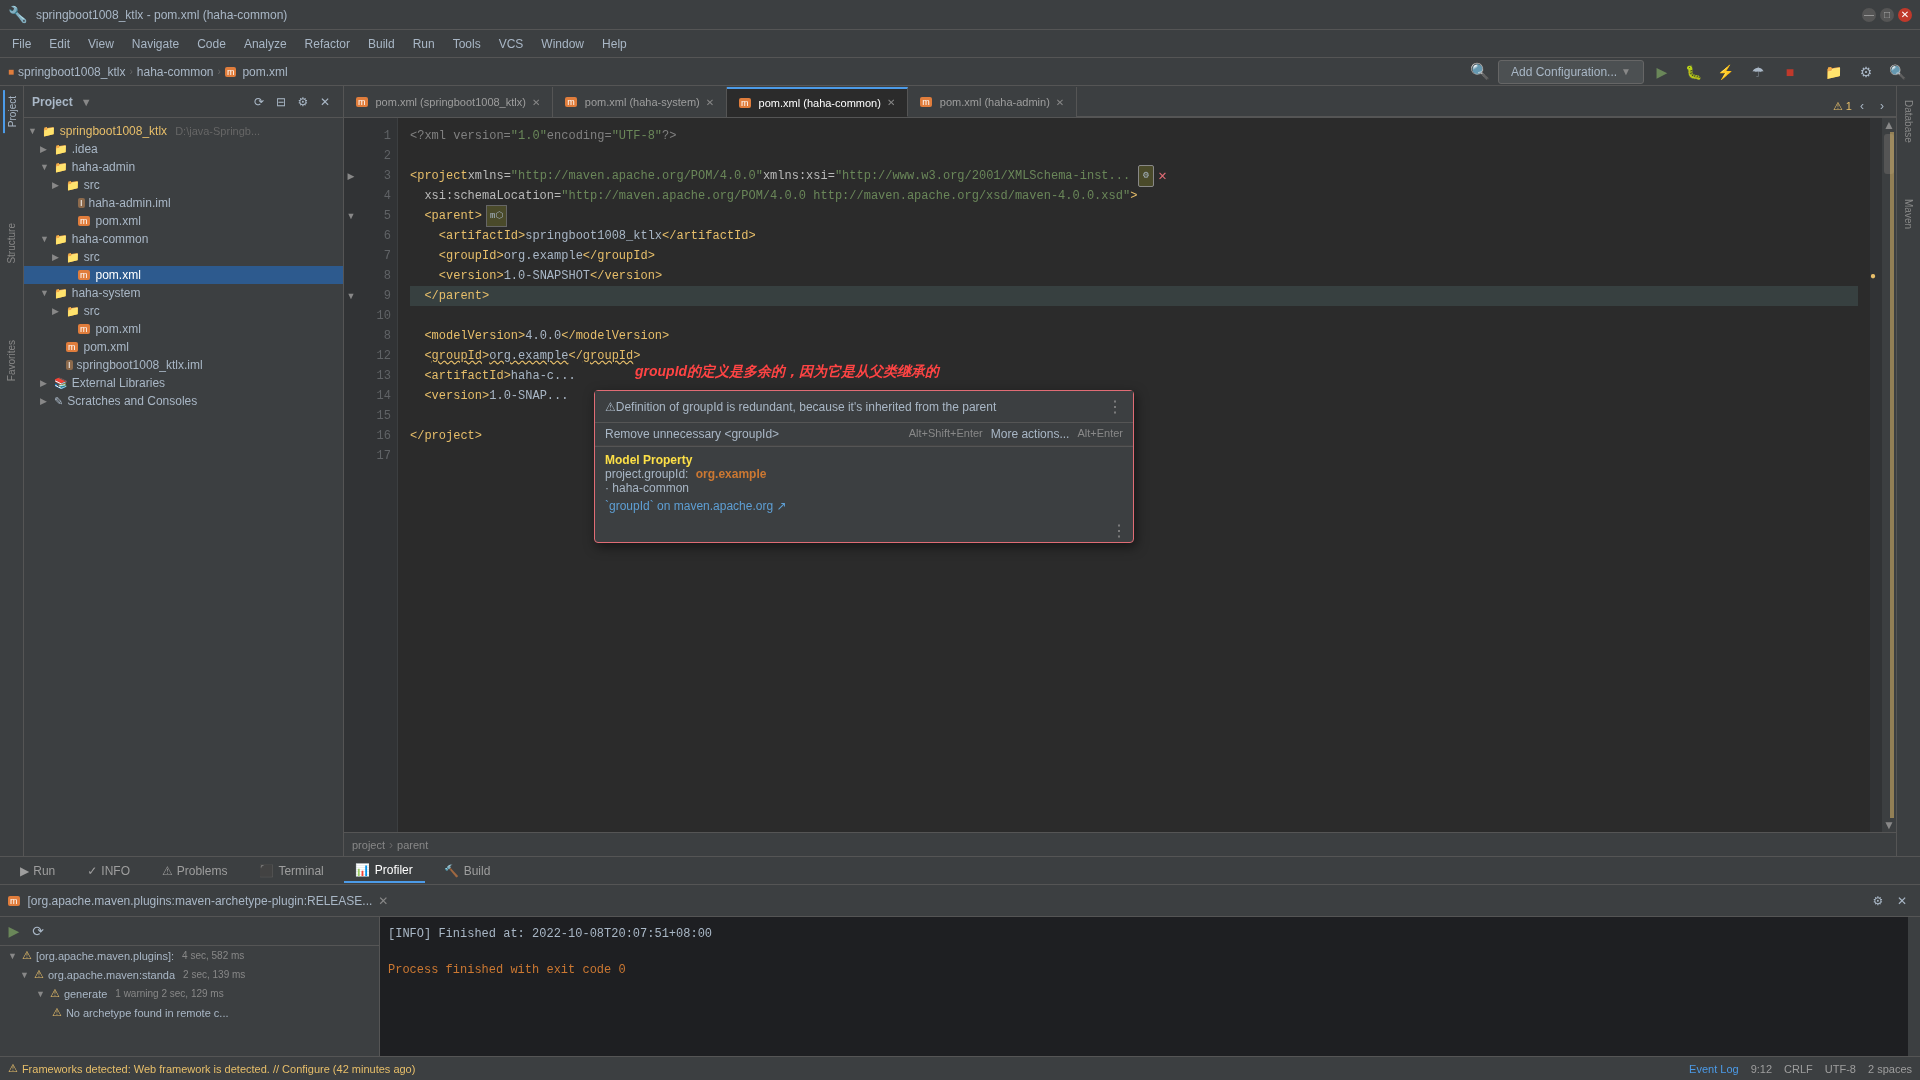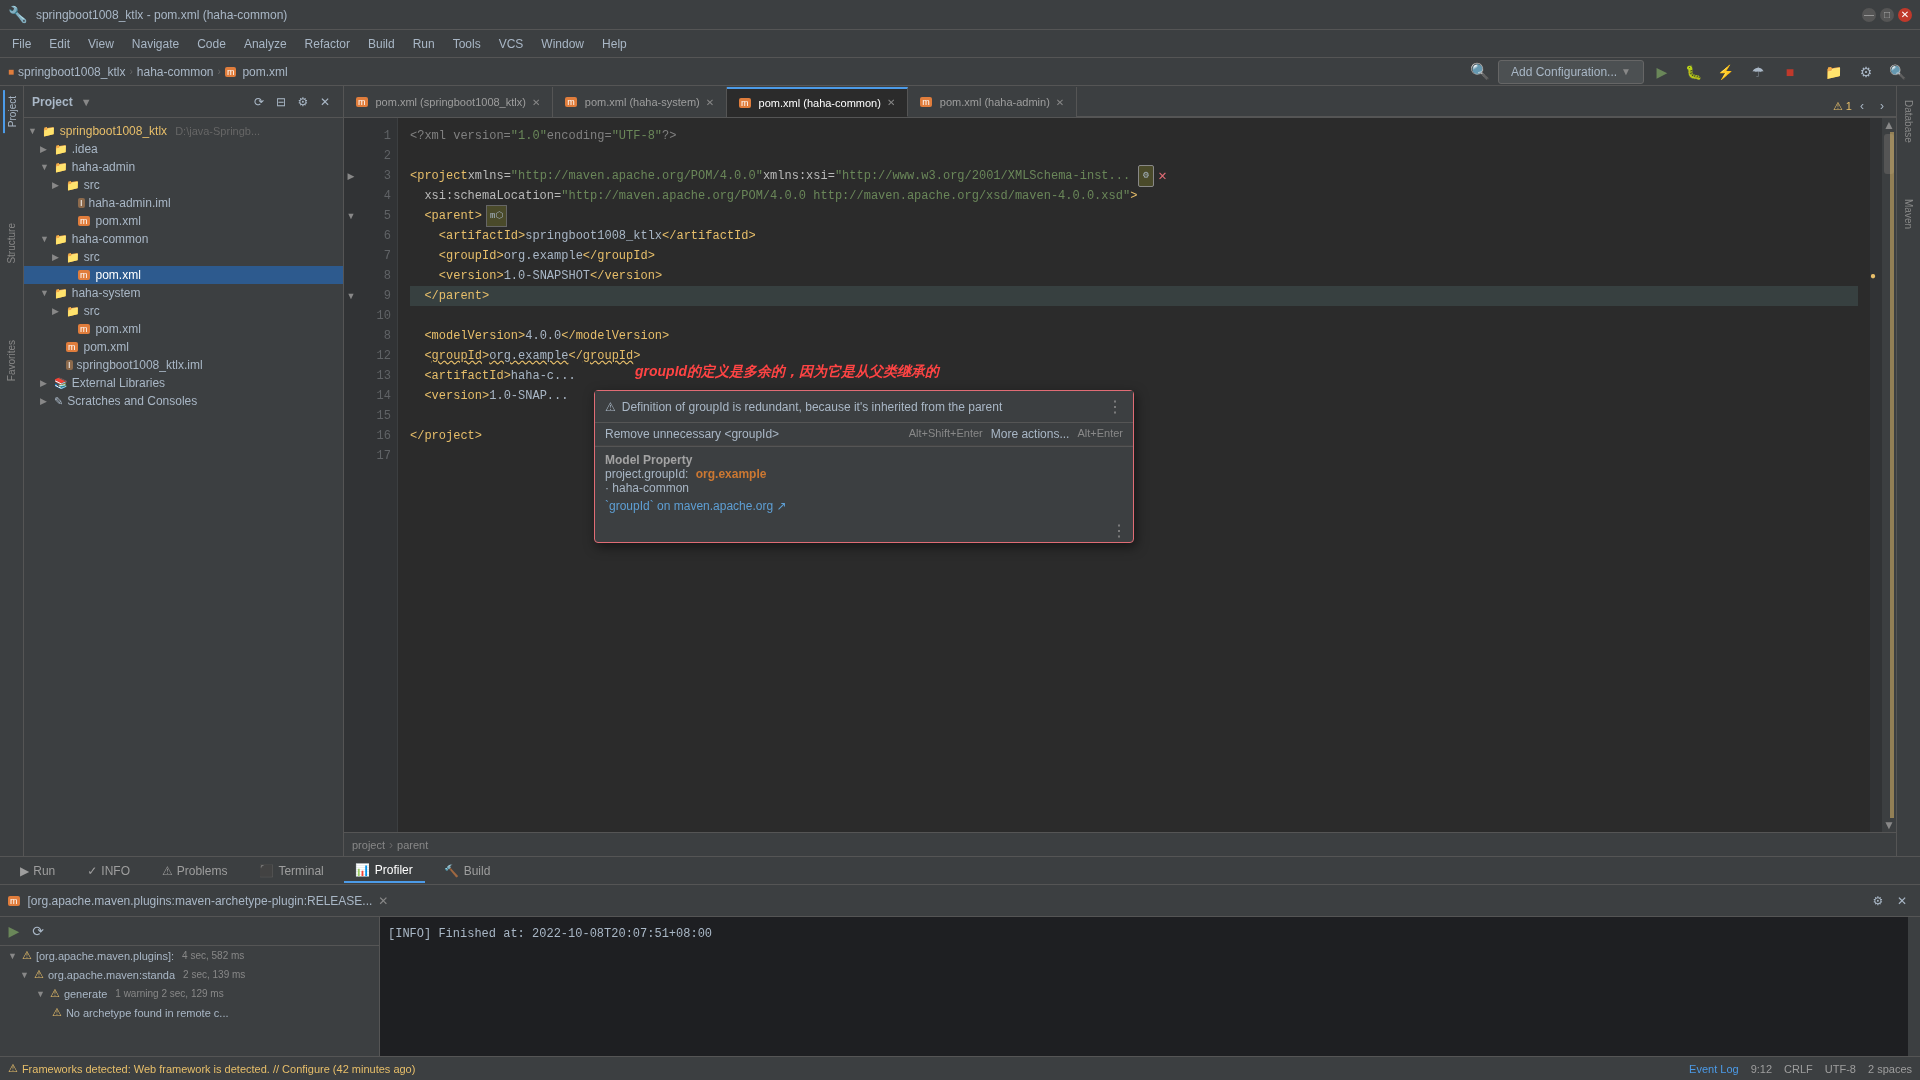--- a/index.html
+++ b/index.html
@@ -486,36 +486,36 @@
       </div>
 
       <div id="tooltip-popup">
 
         <div style="position:absolute; top:-28px; left:40px; color:#ff4444; font-size:14px; font-weight:bold; font-style:italic; white-space:nowrap;">
           <span>groupId的定义是多余的，因为它是从父类继承的</span>
         </div>
 
         <div class="tooltip-header">
           <span style="color:#a9b7c6; font-size:12px;">⚠</span>
-          <span style="color:#a9b7c6; font-size:12px; flex:1; margin-left:6px;">Definition of groupId is redundant, because it's inherited from the parent</span>
+          <span style="color:#a9b7c6; font-size:12px; flex:1; ">Definition of groupId is redundant, because it's inherited from the parent</span>
           <button class="tooltip-more-btn">⋮</button>
         </div>
 
         <div class="tooltip-row">
           <span style="color:#a9b7c6; font-size:12px;">Remove unnecessary &lt;groupId&gt;</span>
           <div style="display:flex; gap:8px;">
             <span style="color:#888; font-size:11px;">Alt+Shift+Enter</span>
             <span style="color:#a9b7c6; font-size:12px; cursor:pointer;">More actions...</span>
             <span style="color:#888; font-size:11px;">Alt+Enter</span>
           </div>
         </div>
 
 
         <div style="padding:6px 10px; border-top:1px solid #555;">
-          <div style="color:#a3a3a3; font-size:12px; font-weight:bold;">Model Property</div>
+          <div style="color:#fde047; font-size:12px; font-weight:bold;">Model Property</div>
           <div style="color:#a9b7c6; font-size:12px;">
             <span>project.groupId:</span>
             <span style="color:#cc7832; font-weight:bold; margin-left:4px;">org.example</span>
           </div>
           <div style="color:#a9b7c6; font-size:12px;">· haha-common</div>
           <div style="margin-top:4px;">
             <span style="color:#5e9fd4; font-size:12px; cursor:pointer;">`groupId` on maven.apache.org ↗</span>
           </div>
         </div>
         <div style="display:flex; justify-content:flex-end; padding:2px 6px;">
@@ -616,20 +616,21 @@
           </div>
           <div class="run-tree-item" style="padding-left:52px;">
             <span class="warning-icon">⚠</span>
             <span>No archetype found in remote c...</span>
           </div>
         </div>
 
         <div id="run-panel-right">
           <div class="run-output-line">[INFO] Finished at: 2022-10-08T20:07:51+08:00</div>
           <div class="run-output-line">&nbsp;</div>
+          <div class="run-output-line run-output-exit">Process finished with exit code 0</div>
         </div>
 
         <div style="width:12px; background:#3c3f41;"></div>
       </div>
     </div>
   </div>
 </div>
 
 <div id="status-bar">
   <div class="left">

